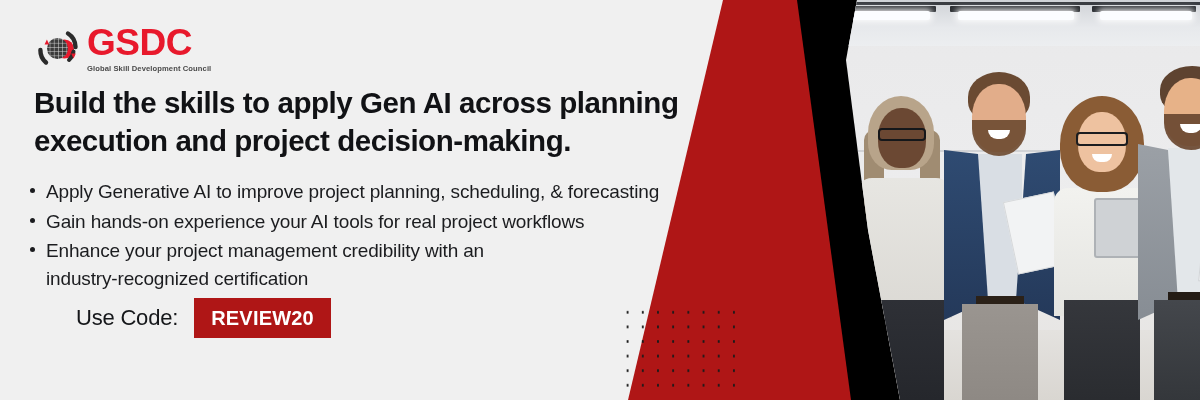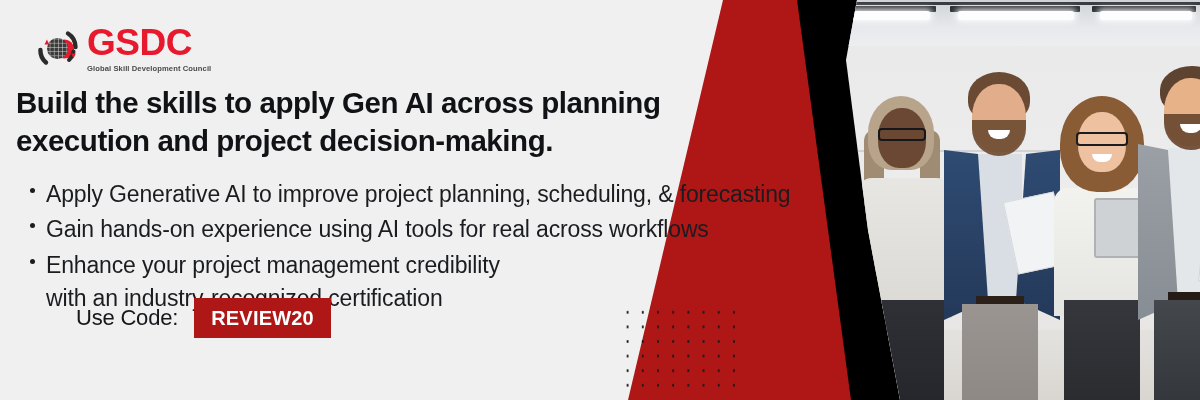--- a/index.html
+++ b/index.html
@@ -153,29 +153,29 @@
   .logo-word {
     font-size:37px; font-weight:bold; color:#e8192c;
     letter-spacing:-0.5px; line-height:1; font-family:"Liberation Sans", sans-serif;
   }
   .logo-tag {
     font-size:7.6px; color:#4a4a4a; font-weight:bold;
     letter-spacing:0.1px; margin-top:3px; white-space:nowrap;
   }
 
   .headline {
-    position:absolute; left:16px; top:84px; width:730px;
+    position:absolute; left:34px; top:84px; width:730px;
     font-size:29.5px; font-weight:bold; color:#111215;
     line-height:1.28; letter-spacing:-0.45px;
   }
 
   .bullets { position:absolute; left:30px; top:178px; width:790px; }
   .bullet {
     display:flex; align-items:flex-start;
-    font-size:23px; color:#1b1c1f; line-height:1.45;
+    font-size:19px; color:#1b1c1f; line-height:1.45;
     margin-bottom:2px; letter-spacing:-0.15px;
   }
   .bullet-dot {
     flex:0 0 auto; width:5px; height:5px; border-radius:50%;
     background:#1b1c1f; margin:10px 11px 0 0;
   }
   .bullet-text { flex:1; }
 
   .cta { position:absolute; left:48px; top:298px; display:flex; align-items:center;margin-left:28px; }
   .use-code {
@@ -300,21 +300,21 @@
 
     <h1 class="headline">Build the skills to apply Gen AI across planning execution and project decision-making.</h1>
 
     <ul class="bullets" style="list-style:none;">
       <li class="bullet">
         <span class="bullet-dot"></span>
         <span class="bullet-text">Apply Generative AI to improve project planning, scheduling, &amp; forecasting</span>
       </li>
       <li class="bullet">
         <span class="bullet-dot"></span>
-        <span class="bullet-text">Gain hands-on experience using AI tools for real across workflows</span>
+        <span class="bullet-text">Gain hands-on experience your AI tools for real project workflows</span>
       </li>
       <li class="bullet" style="max-width:470px;">
         <span class="bullet-dot"></span>
         <span class="bullet-text">Enhance your project management credibility with an industry-recognized certification</span>
       </li>
     </ul>
 
     <div class="cta">
       <span class="use-code">Use Code:</span>
       <span class="code-badge">REVIEW20</span>

